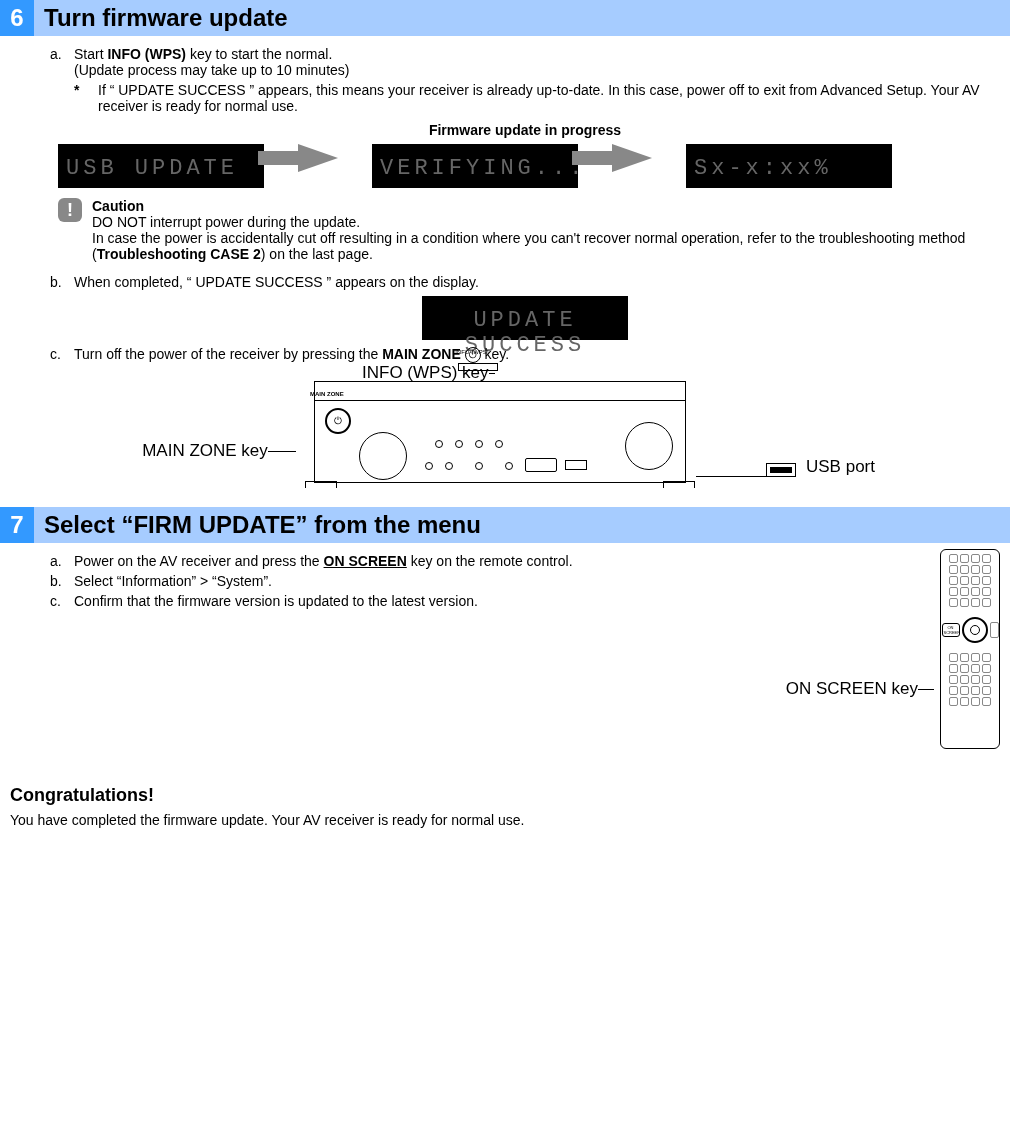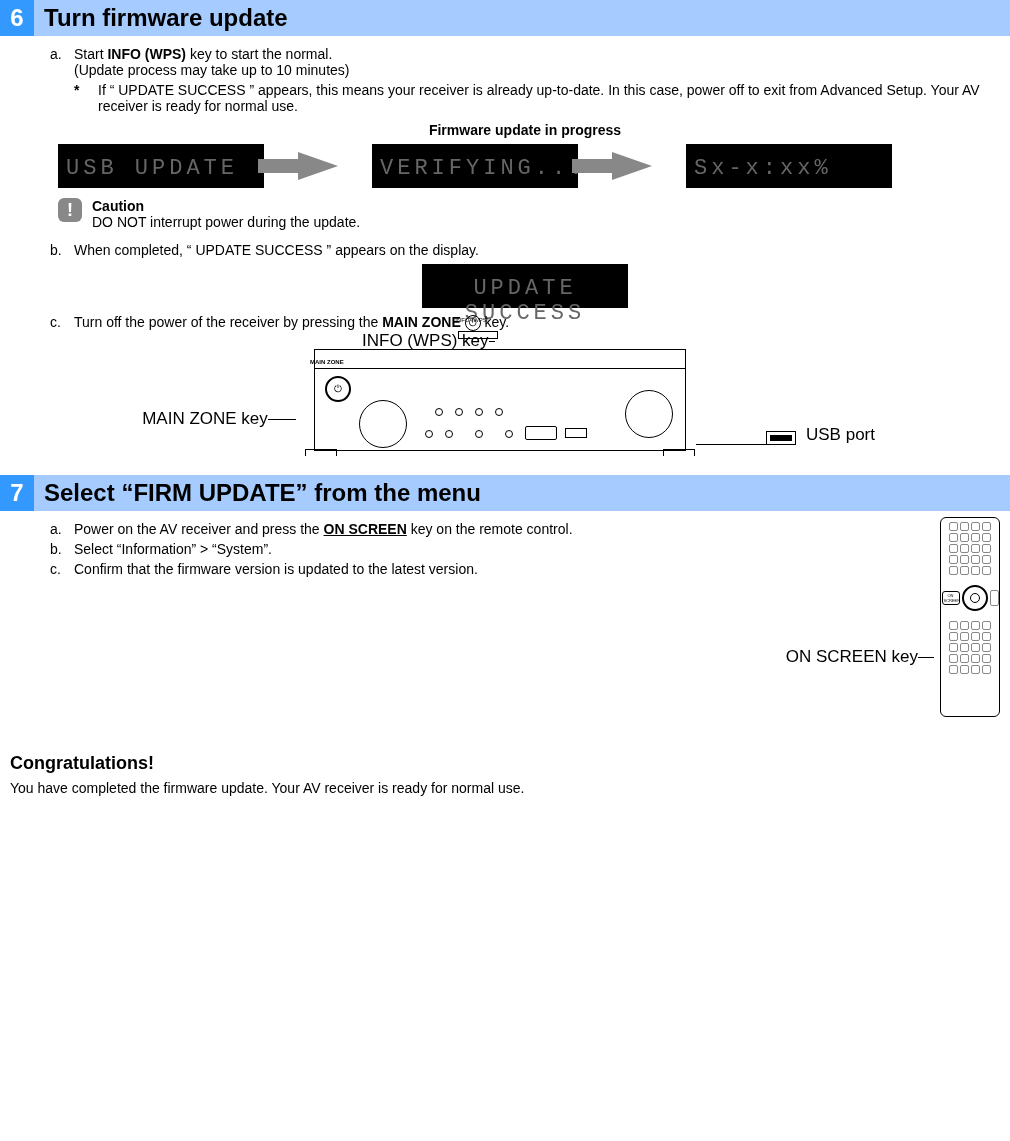--- a/index.html
+++ b/index.html
@@ -8,21 +8,21 @@
   .step-title{background:#a6ccff;color:#000;font-size:24px;font-weight:bold;flex:1;padding:4px 10px}
   .content{padding:6px 10px 6px 50px}
   .row{display:flex;margin:4px 0}
   .marker{width:24px;flex:none}
   .txt{flex:1}
   .bold{font-weight:bold}
   .lcd{background:#000;color:#666;font-family:"Courier New",monospace;letter-spacing:4px;font-size:22px;text-align:left;padding:12px 8px 4px 8px;width:190px;height:28px;overflow:hidden;white-space:nowrap}
   .lcd2{background:#000;color:#666;font-family:"Courier New",monospace;letter-spacing:4px;font-size:22px;padding:12px 8px 4px 8px;width:190px;height:28px;text-align:center}
   .arrow{width:0;height:0;border-top:14px solid transparent;border-bottom:14px solid transparent;border-left:40px solid #888;position:relative}
   .arrow::before{content:"";position:absolute;right:40px;top:-7px;width:40px;height:14px;background:#888}
-  .progress-row{display:flex;align-items:center;gap:14px;margin:6px 0 6px 8px}
+  .progress-row{display:flex;align-items:flex-start;gap:14px;margin:6px 0 6px 8px}
   .cap{text-align:center;font-weight:bold;margin-top:4px}
   .caution-icon{background:#888;color:#fff;border-radius:6px;width:24px;height:24px;display:flex;align-items:center;justify-content:center;font-weight:bold;font-size:18px;margin-right:10px;flex:none}
   .caution-row{display:flex;margin:10px 0 0 8px}
   .diagram{display:flex;align-items:center;justify-content:center;gap:10px;margin:18px 0}
   .receiver{border:1px solid #000;width:370px;height:100px;position:relative;font-size:5px}
   .receiver-top{position:absolute;left:0;right:0;top:0;height:18px;border-bottom:1px solid #000}
   .knob{width:46px;height:46px;border:1px solid #000;border-radius:50%;position:absolute}
   .power-btn{width:22px;height:22px;border:2px solid #000;border-radius:50%;position:absolute;left:10px;top:26px;display:flex;align-items:center;justify-content:center;font-size:10px}
   .leader{border-top:1px solid #000;height:0}
   .label-right{font-size:17px}
@@ -71,20 +71,23 @@
         <div class="arrow"></div>
       </div>
     <div class="lcd">Sx-x:xx%</div>
   </div>
 
   <div class="caution-row">
     <div class="caution-icon">!</div>
     <div class="txt">
       <div class="bold">Caution</div>
       <div>DO NOT interrupt power during the update.</div>
+      <div>
+        <span>In case the power is accidentally cut off resulting in a condition where you can't recover normal operation, refer to the troubleshooting method (</span><span class="bold">Troubleshooting CASE 2</span><span>) on the last page.</span>
+      </div>
     </div>
   </div>
 
   <div class="row" style="margin-top:12px">
     <div class="marker">b.</div>
     <div class="txt">When completed, “ UPDATE SUCCESS ” appears on the display.</div>
   </div>
   <div style="display:flex;justify-content:center;margin:6px 0">
     <div class="lcd2">UPDATE SUCCESS</div>
   </div>

